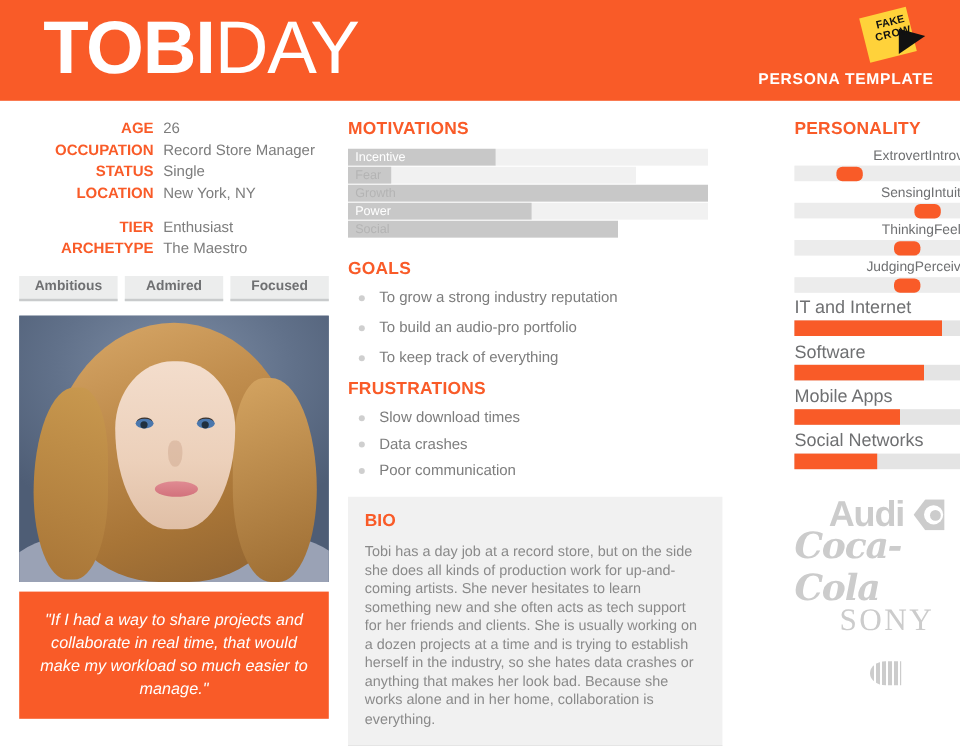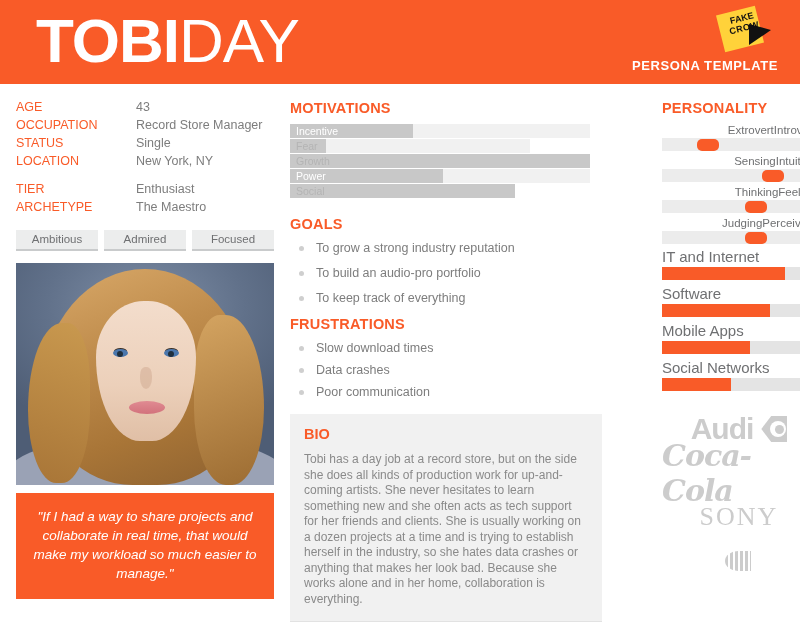--- a/index.html
+++ b/index.html
@@ -82,29 +82,30 @@
   }
   .logo-text .l2 { display: block; letter-spacing: 0.5px; }
 
   
   .col-left { position: absolute; left: 16px; top: 100px; width: 258px; }
 
   .info-table { width: 100%; border-collapse: collapse; }
   .info-table td { padding: 0 0 4px 0; vertical-align: top; font-size: 12.5px; }
   .info-label {
     width: 120px;
+    text-align: right;
     padding-right: 8px !important;
     color: #f95b28;
-    font-weight: normal;
+    font-weight: bold;
     font-size: 13px;
   }
   .info-value { color: #7d7d7d; }
   .info-spacer td { height: 10px; padding: 0 !important; }
 
-  .chips { margin-top: 12px; display: flex; gap: 6px; }
+  .chips { margin-top: 12px; display: flex; gap: 6px; font-weight: bold; }
   .chip {
     flex: 1;
     background: #eceded;
     border-bottom: 2px solid #c9cbcc;
     color: #6f7072;
     font-size: 11.5px;
     text-align: center;
     padding: 3px 0 4px 0;
   }
 
@@ -355,21 +356,21 @@
 
     <div class="persona-template-label">PERSONA TEMPLATE</div>
   </div>
 
   <div class="col-left">
 
     <table class="info-table">
       <tbody>
         <tr>
           <td class="info-label">AGE</td>
-          <td class="info-value">43</td>
+          <td class="info-value">26</td>
         </tr>
         <tr>
           <td class="info-label">OCCUPATION</td>
           <td class="info-value">Record Store Manager</td>
         </tr>
         <tr>
           <td class="info-label">STATUS</td>
           <td class="info-value">Single</td>
         </tr>
         <tr>

